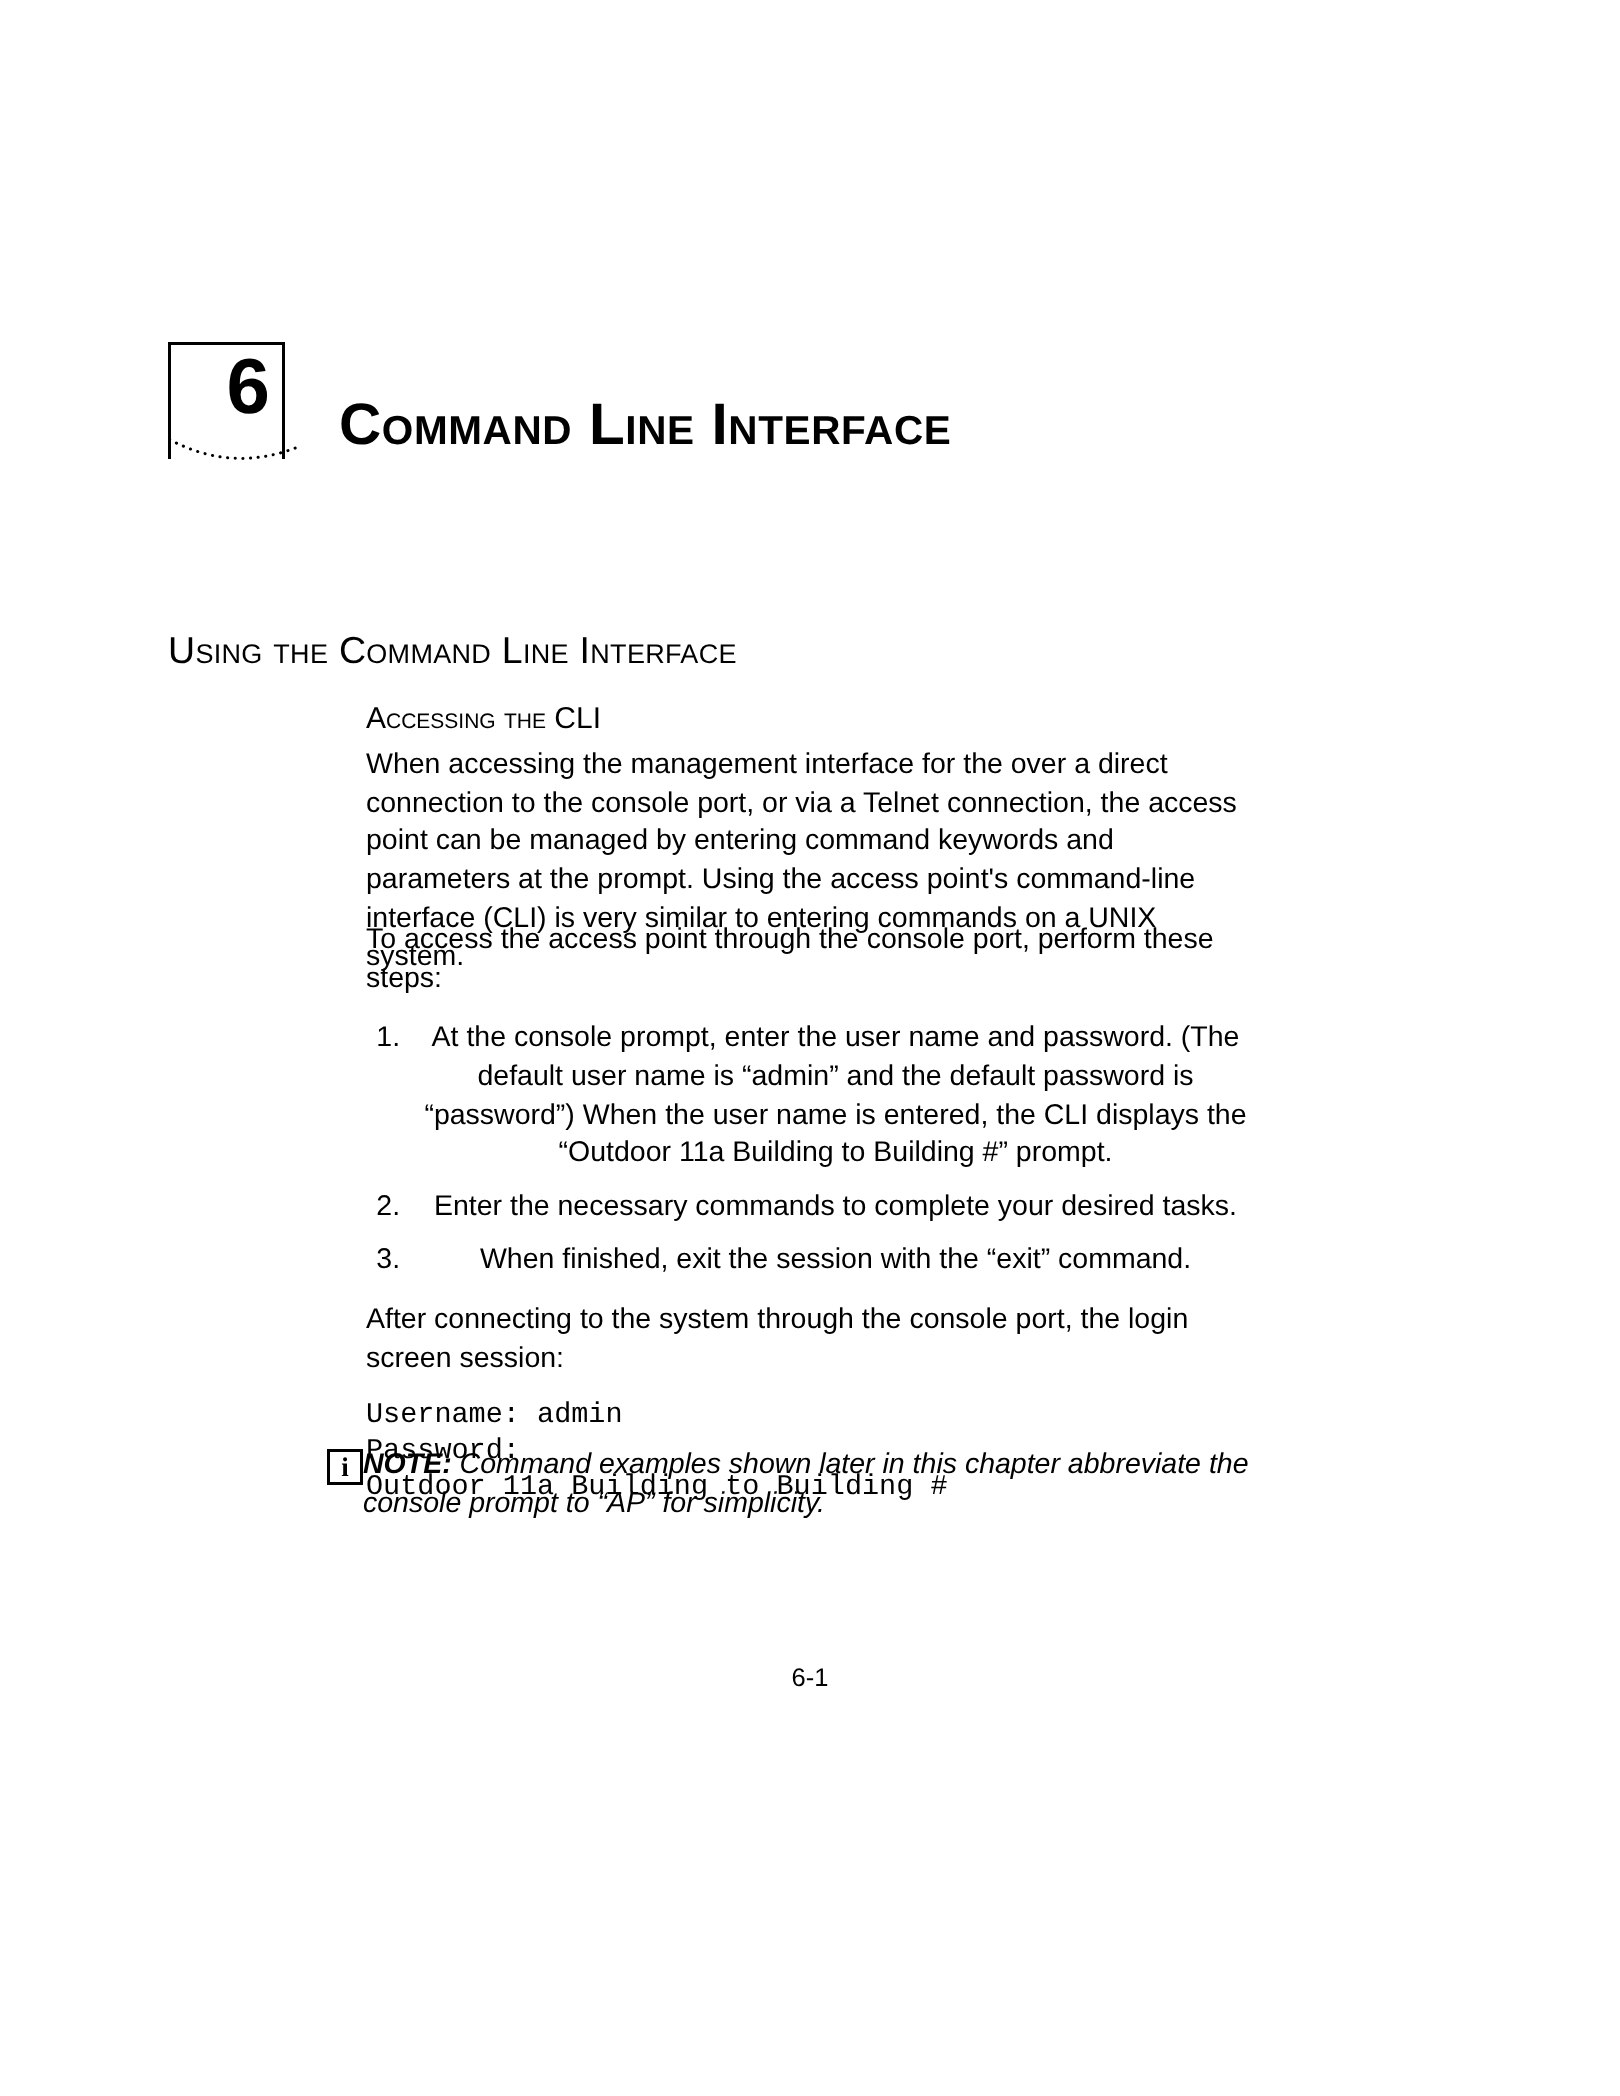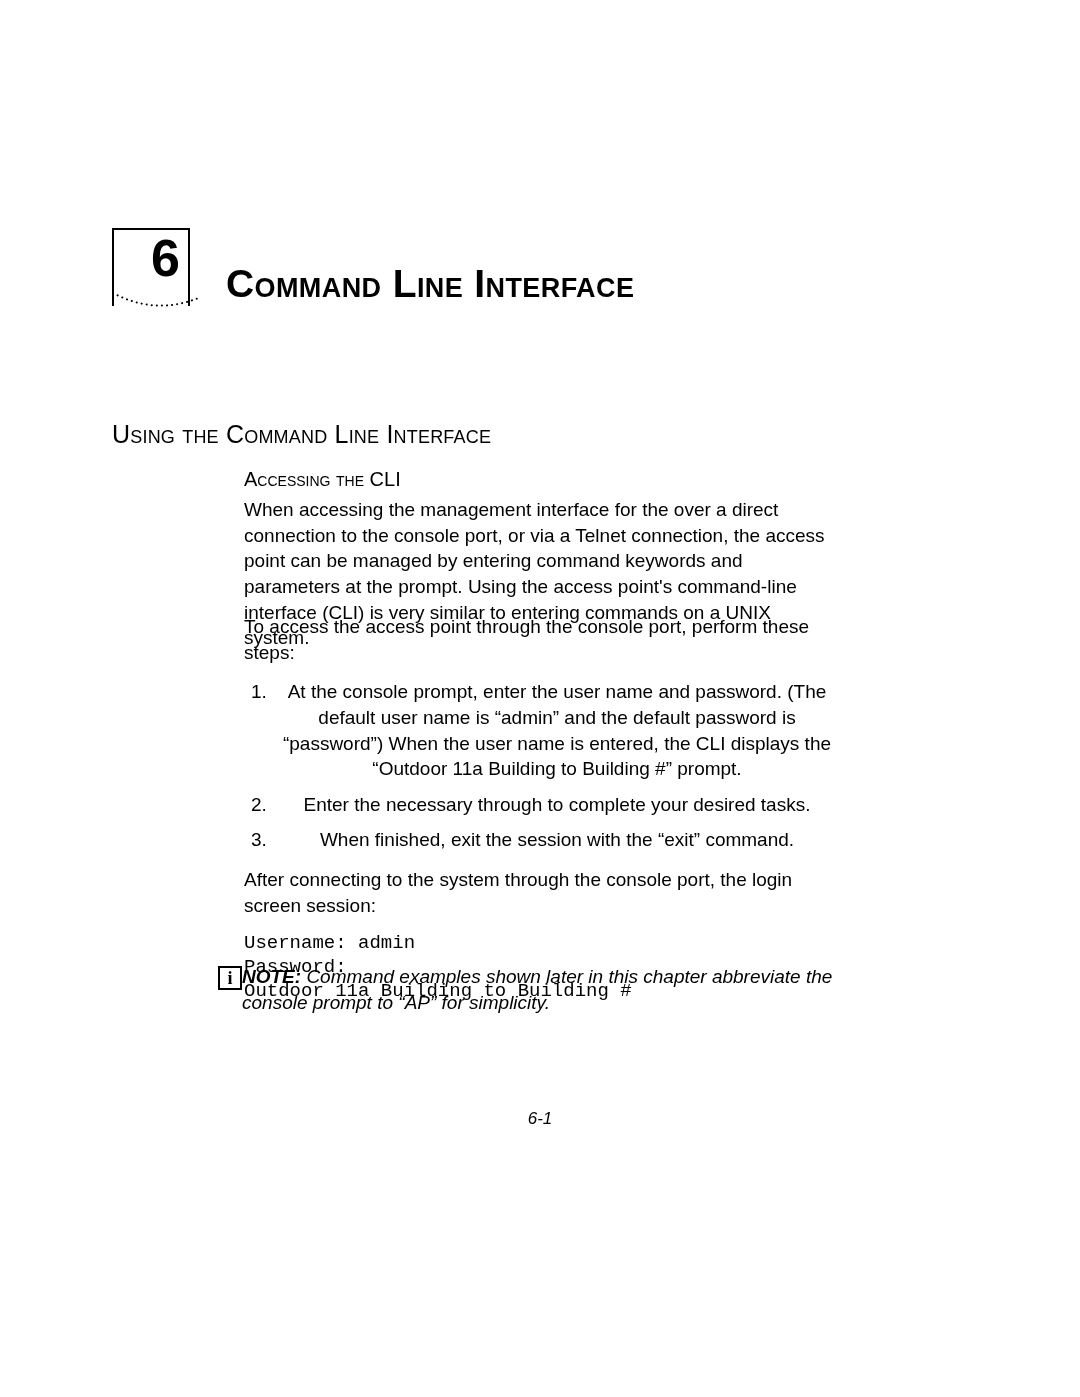--- a/index.html
+++ b/index.html
@@ -129,21 +129,20 @@
     line-height: 1.35;
   }
   .note-text b { font-style: italic; font-weight: 700; }
 
   .page-num {
     position: absolute;
     left: 0;
     width: 1080px;
     text-align: center;
     font-size: 17px;
-    font-style: italic;
   }
 </style>
 </head>
 <body>
 
 <div class="page">
 
   <div class="chapter-box">
     <span class="num">6</span>
   </div>
@@ -158,21 +157,21 @@
   <div class="body-col" style="top:466px;">
     <div class="sub-title">Accessing the CLI</div>
     <p class="para">When accessing the management interface for the over a direct connection to the console port, or via a Telnet connection, the access point can be managed by entering command keywords and parameters at the prompt. Using the access point's command-line interface (CLI) is very similar to entering commands on a UNIX system.</p>
   </div>
 
   <div class="body-col" style="top:614px;">
     <p class="para">To access the access point through the console port, perform these steps:</p>
 
     <ol class="steps">
       <li>At the console prompt, enter the user name and password. (The default user name is “admin” and the default password is “password”) When the user name is entered, the CLI displays the “Outdoor 11a Building to Building #” prompt.</li>
-      <li>Enter the necessary through to complete your desired tasks.</li>
+      <li>Enter the necessary commands to complete your desired tasks.</li>
       <li>When finished, exit the session with the “exit” command.</li>
     </ol>
 
     <p class="para">After connecting to the system through the console port, the login screen session:</p>
 
     <div class="codeblock">Username: admin
 Password:
 Outdoor 11a Building to Building #</div>
   </div>
 

